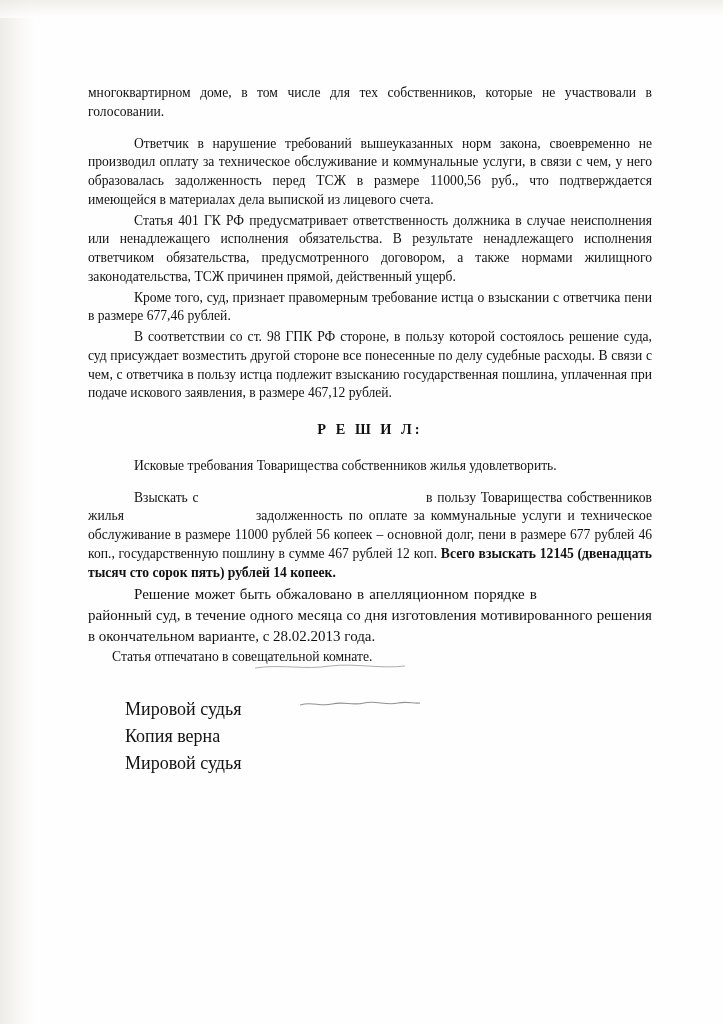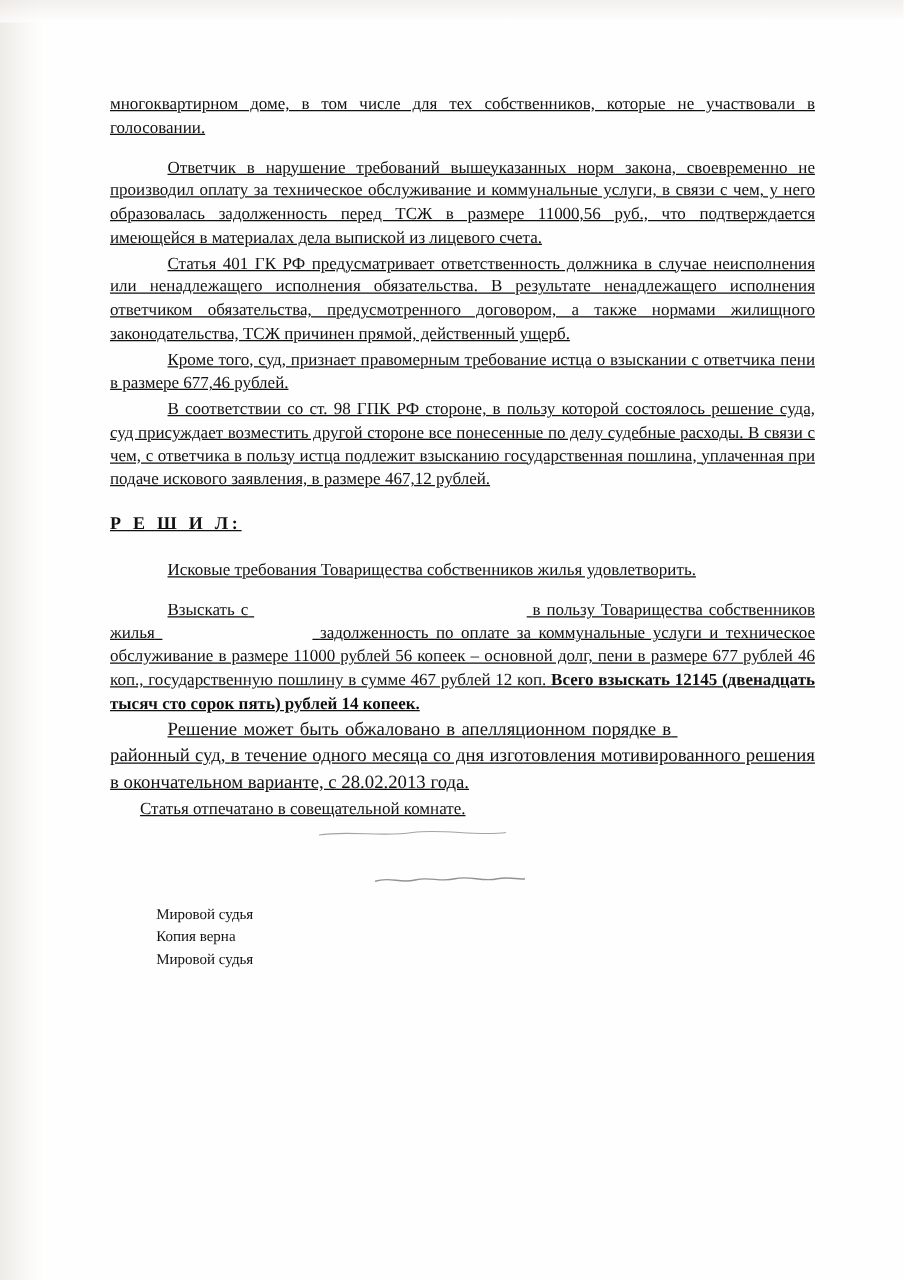--- a/index.html
+++ b/index.html
@@ -33,55 +33,55 @@
   }
   .scan-edge-top {
     position: absolute;
     top: 0; left: 0;
     width: 723px; height: 18px;
     background: linear-gradient(to bottom, #edeae5 0%, #ffffff 100%);
     opacity: .7;
   }
   .doc-body {
     position: absolute;
-    top: 74px;
+    top: 84px;
     left: 88px;
     width: 564px;
     font-size: 13.6px;
     line-height: 1.38;
     text-align: justify;
-    text-decoration: underline;
   }
   p {
     margin: 0 0 0 0;
     text-align: justify;
     text-justify: inter-word;
   }
   .indent {
     text-indent: 46px;
   }
   .gap-sm { margin-top: 2px; }
   .gap-md { margin-top: 13px; }
   .gap-lg { margin-top: 17px; }
 
   .center {
+    text-align: center;
     text-indent: 0;
   }
   .reshil {
     font-weight: bold;
     letter-spacing: 3px;
     font-size: 14.4px;
   }
   .bold { font-weight: bold; }
 
   .sig-block {
     position: absolute;
     left: 125px;
-    top: 722px;
-    font-size: 12px;
+    top: 696px;
+    font-size: 18px;
     line-height: 1.5;
   }
   .sig-line { white-space: nowrap; }
 
   .strike-squiggle {
     position: absolute;
     left: 300px;
     top: 700px;
     width: 120px;
     height: 8px;

